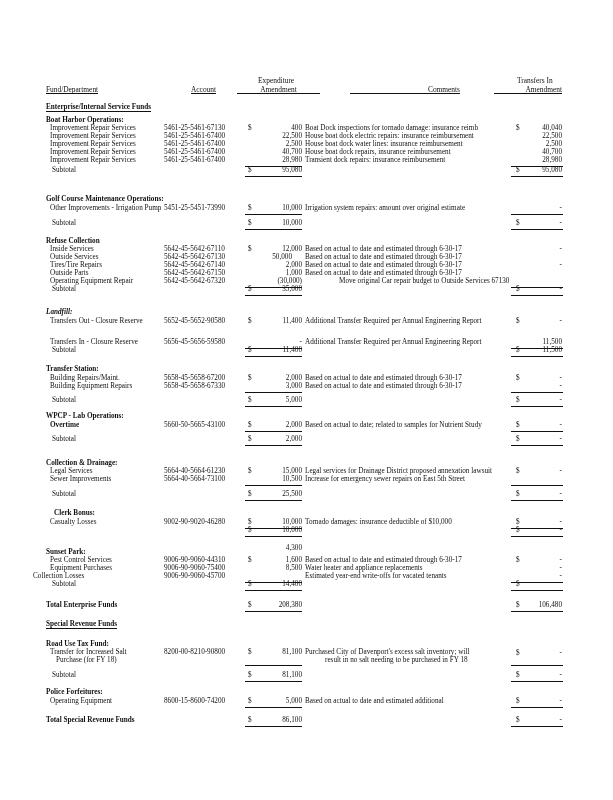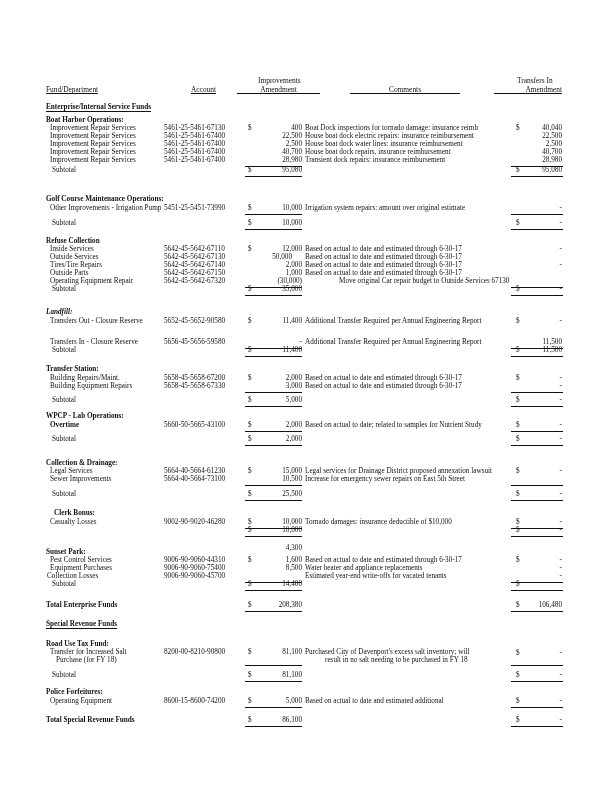--- a/index.html
+++ b/index.html
@@ -9,26 +9,26 @@
   .hdr { font-size:7.4px; }
   .ul { border-bottom:1px solid #111; }
   .bold { font-weight:bold; }
   .r { text-align:right; }
   .line { position:absolute; height:0; border-top:1px solid #111; }
   .line.thick { border-top:1.6px solid #111; }
 </style>
 </head>
 <body>
 
-<div class="abs hdr" style="left:258px;top:77px;">Improvements</div>
+<div class="abs hdr" style="left:258px;top:77px;">Expenditure</div>
 <div class="abs hdr" style="left:517px;top:77px;">Transfers In</div>
 <div class="abs hdr ul" style="left:46px;top:86px;">Fund/Department</div>
 <div class="abs hdr ul" style="left:191px;top:86px;">Account</div>
 <div class="abs hdr ul" style="left:237px;top:86px;width:83px;text-align:center;">Amendment</div>
-<div class="abs hdr ul" style="left:350px;top:86px;width:110px;text-align:center;">Comments</div>
+<div class="abs hdr ul" style="left:350px;top:86px;width:110px;text-align:right;">Comments</div>
 <div class="abs hdr ul" style="left:494px;top:86px;width:68px;text-align:right;">Amendment</div>
 
 <div class="abs bold ul" style="left:46px;top:104px;">Enterprise/Internal Service Funds</div>
 
 <div id="enterprise-body">
     <div class="abs bold" style="left: 46px; top: 117px;">Boat Harbor Operations:</div>
     <div class="abs " style="left: 50px; top: 125px;">Improvement Repair Services</div>
     <div class="abs " style="left: 164px; top: 125px;">5461-25-5461-67130</div>
     <div class="abs " style="left: 248px; top: 125px;">$</div>
     <div class="abs r " style="left: 242px; top: 125px; width: 60px;">400</div>
@@ -217,21 +217,21 @@
     <div class="abs " style="left: 248px; top: 557px;">$</div>
     <div class="abs r " style="left: 242px; top: 557px; width: 60px;">1,600</div>
     <div class="abs " style="left: 305px; top: 557px;">Based on actual to date and estimated through 6-30-17</div>
     <div class="abs " style="left: 516px; top: 557px;">$</div>
     <div class="abs r " style="left: 502px; top: 557px; width: 60px;">-</div>
     <div class="abs " style="left: 50px; top: 565px;">Equipment Purchases</div>
     <div class="abs " style="left: 164px; top: 565px;">9006-90-9060-75400</div>
     <div class="abs r " style="left: 242px; top: 565px; width: 60px;">8,500</div>
     <div class="abs " style="left: 305px; top: 565px;">Water heater and appliance replacements</div>
     <div class="abs r " style="left: 502px; top: 565px; width: 60px;">-</div>
-    <div class="abs " style="left: 47px; top: 573px;">Collection Losses</div>
+    <div class="abs " style="left: 33px; top: 573px;">Collection Losses</div>
     <div class="abs " style="left: 164px; top: 573px;">9006-90-9060-45700</div>
     <div class="abs r " style="left: 242px; top: 545px; width: 60px;">4,300</div>
     <div class="abs " style="left: 305px; top: 573px;">Estimated year-end write-offs for vacated tenants</div>
     <div class="abs r " style="left: 502px; top: 573px; width: 60px;">-</div>
     <div class="line" style="left: 245px; top: 581.5px; width: 57px;"></div>
     <div class="line" style="left: 511px; top: 581.5px; width: 52px;"></div>
     <div class="abs " style="left: 52px; top: 581px;">Subtotal</div>
     <div class="abs " style="left: 248px; top: 581px;">$</div>
     <div class="abs r " style="left: 242px; top: 581px; width: 60px;">14,400</div>
     <div class="abs " style="left: 516px; top: 581px;">$</div>

